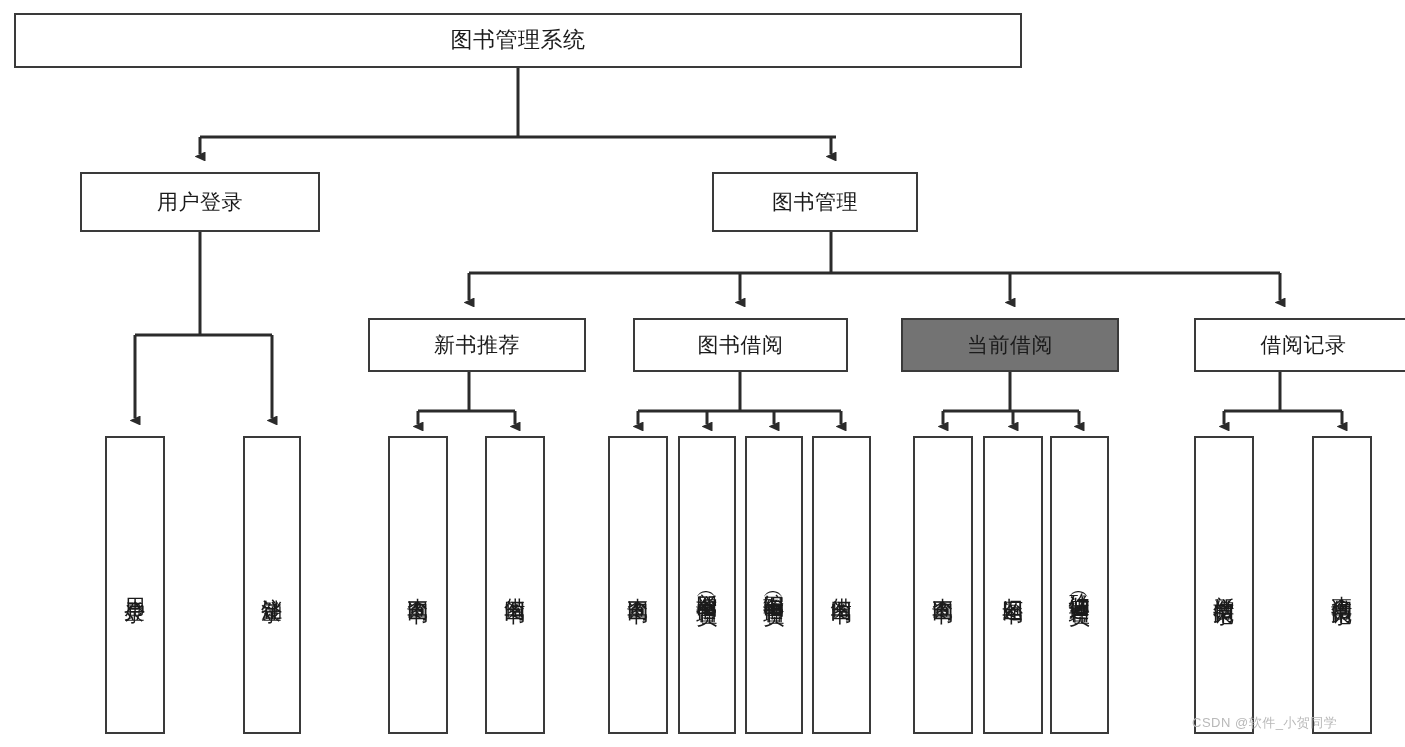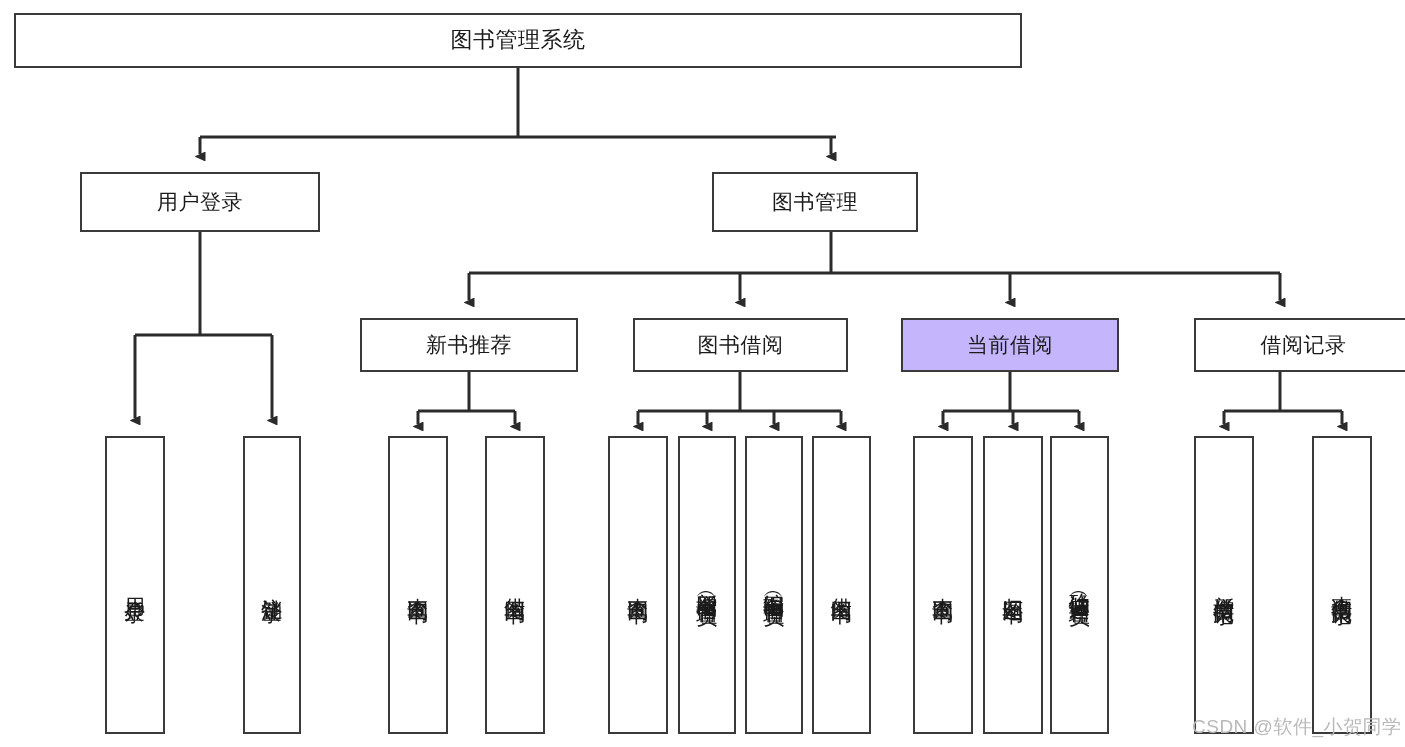--- a/index.html
+++ b/index.html
@@ -49,21 +49,21 @@
     font-size: 21px;
     line-height: 1.22;
     letter-spacing: 2px;
     white-space: normal;
     max-height: 100%;
   }
   .node.root .node-label { font-size: 22px; }
   .watermark {
     position: absolute;
     color: #b9b9b9;
-    font-size: 19px;
+    font-size: 13px;
     white-space: nowrap;
     z-index: 3;
     letter-spacing: 0.5px;
   }
 </style>
 </head>
 <body>
 
 <div id="canvas" style="background: rgb(255, 255, 255);">
 
@@ -121,27 +121,27 @@
     <span class="node-label" style="color: rgb(27, 27, 27);">图书管理系统</span>
   </div>
 
   <div class="node lvl1" style="left: 80px; top: 172px; width: 240px; height: 60px; border-color: rgb(58, 58, 58); background: rgb(255, 255, 255);">
     <span class="node-label" style="color: rgb(27, 27, 27);">用户登录</span>
   </div>
   <div class="node lvl1" style="left: 712px; top: 172px; width: 206px; height: 60px; border-color: rgb(58, 58, 58); background: rgb(255, 255, 255);">
     <span class="node-label" style="color: rgb(27, 27, 27);">图书管理</span>
   </div>
 
-  <div class="node lvl2" style="left: 360px; top: 318px; width: 218px; height: 54px; border-color: rgb(58, 58, 58); background: rgb(255, 255, 255);">
+  <div class="node lvl2" style="left: 368px; top: 318px; width: 218px; height: 54px; border-color: rgb(58, 58, 58); background: rgb(255, 255, 255);">
     <span class="node-label" style="color: rgb(27, 27, 27);">新书推荐</span>
   </div>
   <div class="node lvl2" style="left: 633px; top: 318px; width: 215px; height: 54px; border-color: rgb(58, 58, 58); background: rgb(255, 255, 255);">
     <span class="node-label" style="color: rgb(27, 27, 27);">图书借阅</span>
   </div>
-  <div class="node lvl2" style="left: 901px; top: 318px; width: 218px; height: 54px; border-color: rgb(58, 58, 58); background: #c4b5fd;">
+  <div class="node lvl2" style="left: 901px; top: 318px; width: 218px; height: 54px; border-color: rgb(58, 58, 58); background: #737373;">
     <span class="node-label" style="color: rgb(27, 27, 27);">当前借阅</span>
   </div>
   <div class="node lvl2" style="left: 1170px; top: 318px; width: 219px; height: 54px; border-color: rgb(58, 58, 58); background: rgb(255, 255, 255); margin-left: 24px;">
     <span class="node-label" style="color: rgb(27, 27, 27);">借阅记录</span>
   </div>
 
   <div class="node leaf" style="left: 105px; top: 436px; width: 60px; height: 298px; border-color: rgb(58, 58, 58); background: rgb(255, 255, 255);">
     <span class="node-label" style="color: rgb(27, 27, 27);">用户登录</span>
   </div>
   <div class="node leaf" style="left: 243px; top: 436px; width: 58px; height: 298px; border-color: rgb(58, 58, 58); background: rgb(255, 255, 255);">

